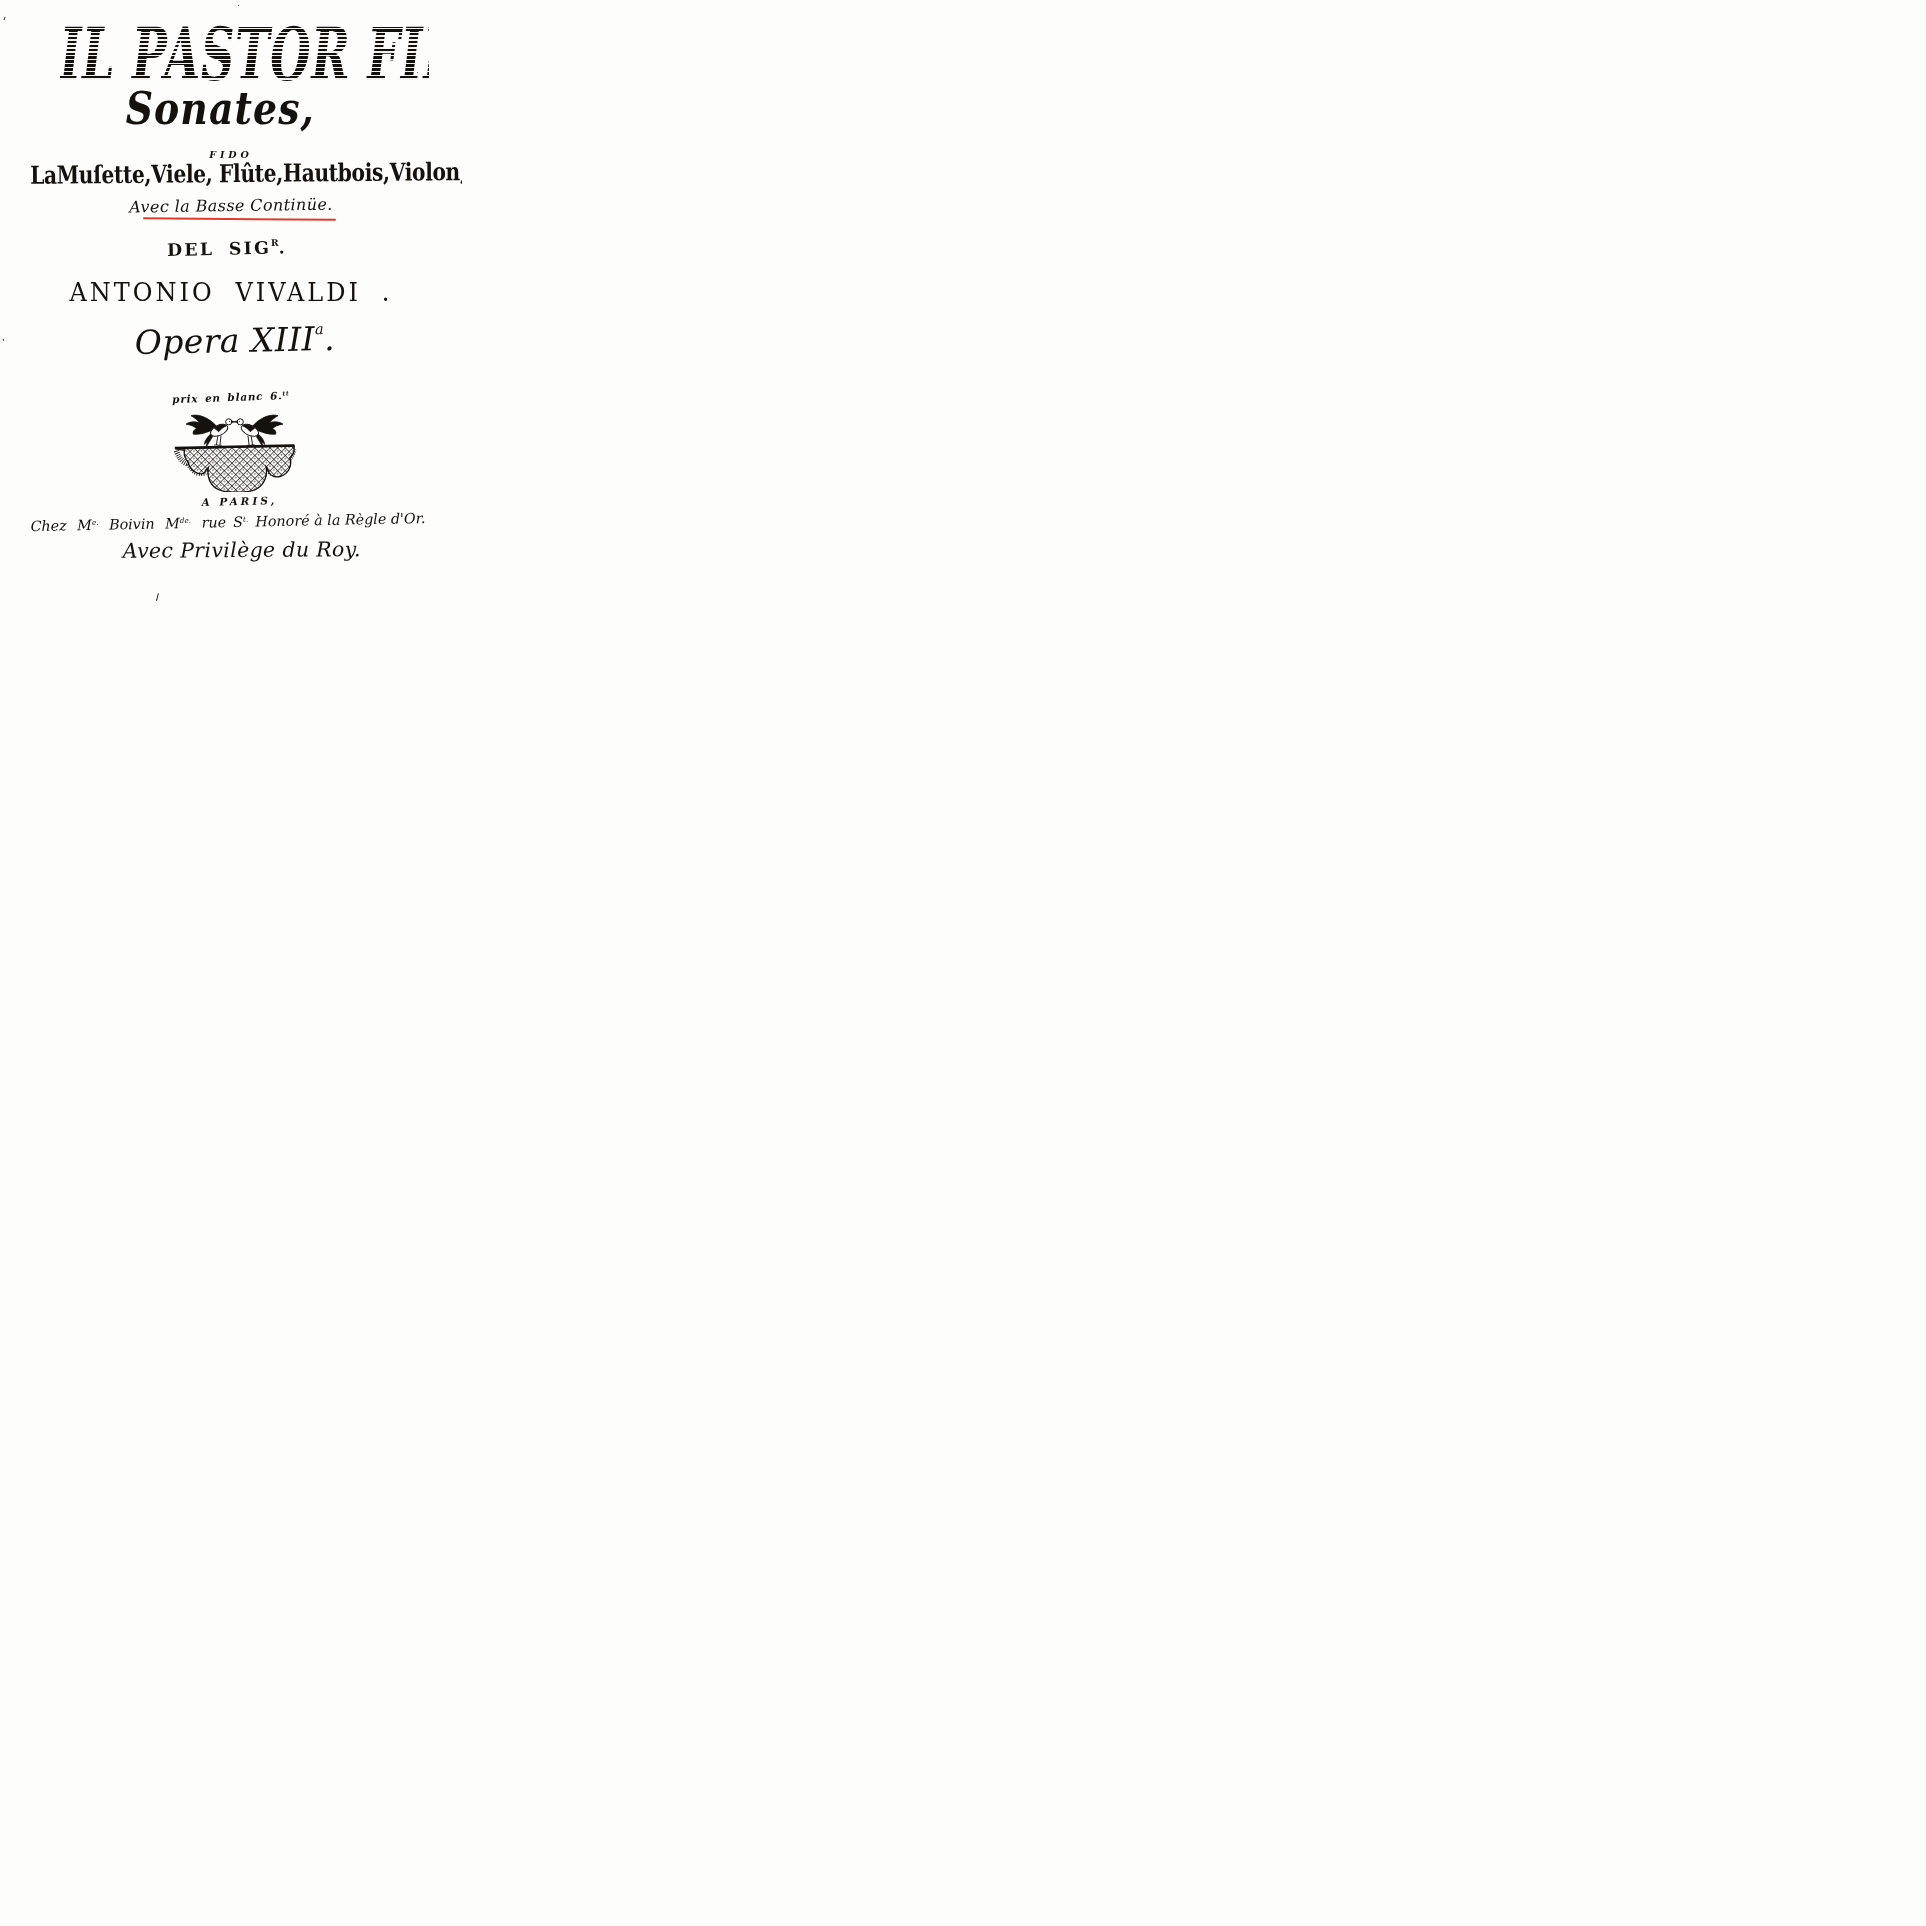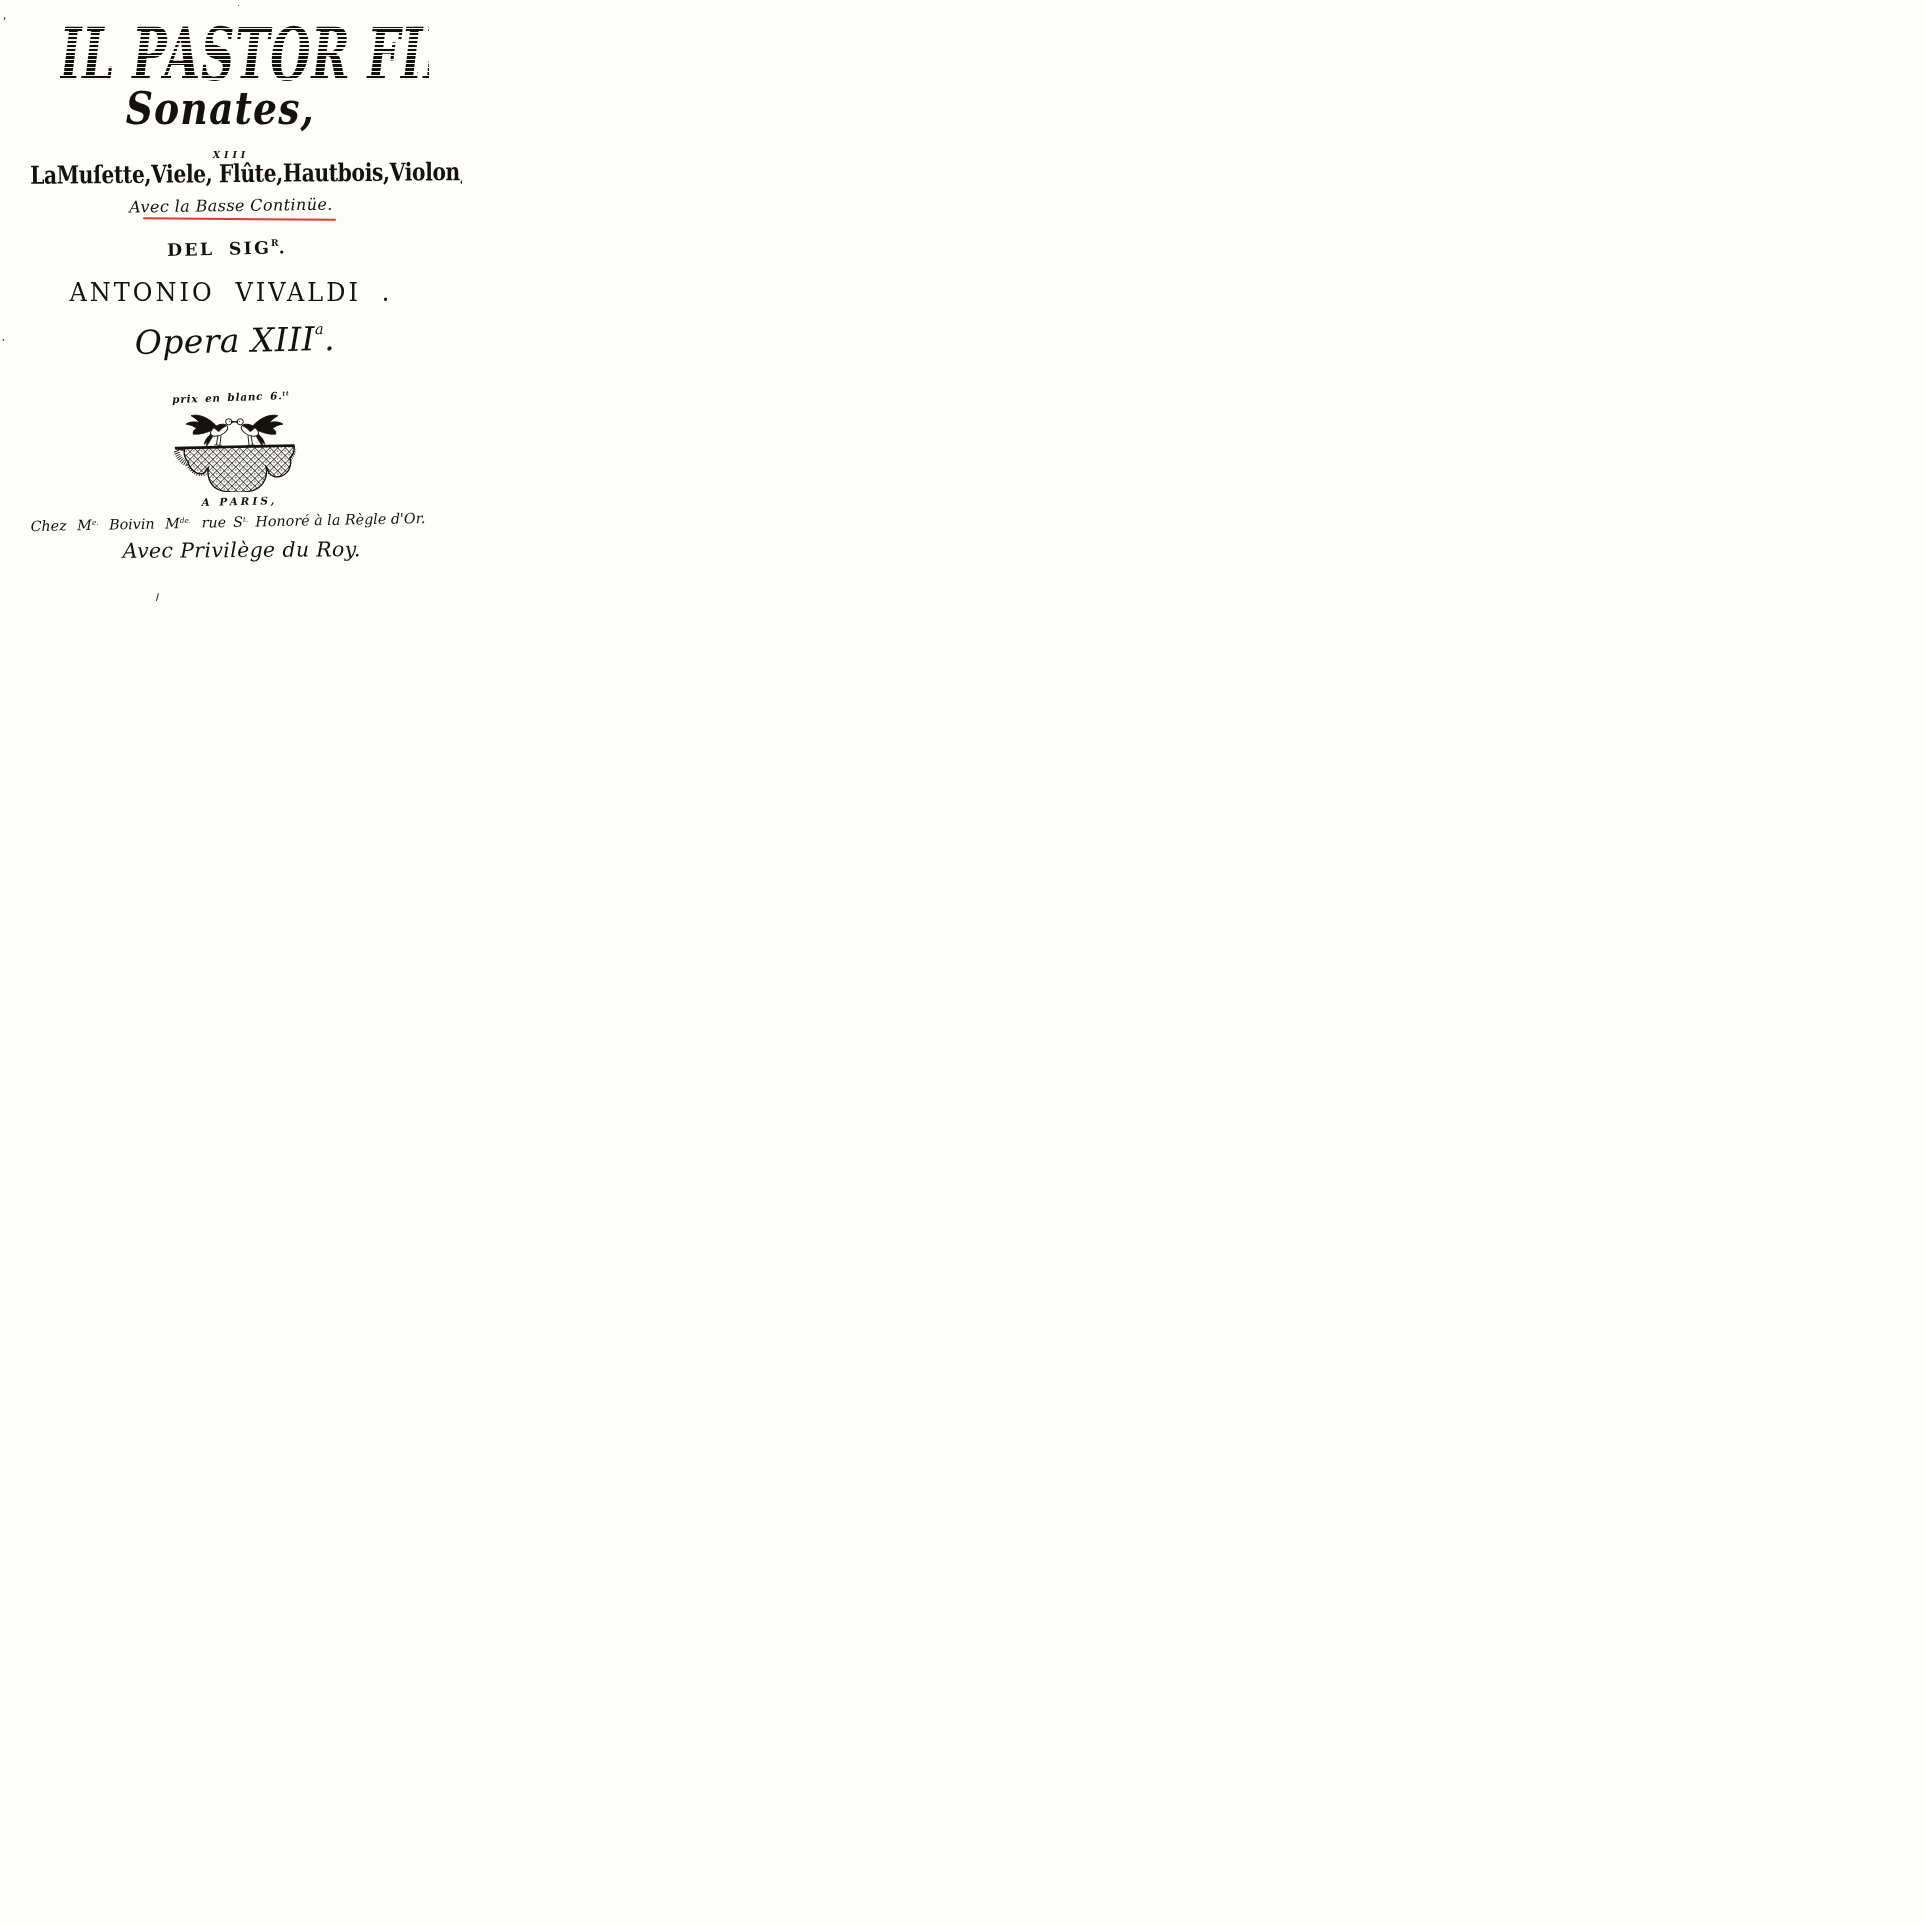--- a/index.html
+++ b/index.html
@@ -118,21 +118,21 @@
 </style>
 </head>
 <body style="background: rgb(253, 253, 251);">
 
 <div class="page">
 
   <div class="line title">IL PASTOR FIDO,</div>
 
   <div class="line sonates">Sonates,</div>
 
-  <div class="line pour">XIII</div>
+  <div class="line pour">FIDO</div>
 
   <div class="line instruments">LaMuſette,Viele, Flûte,Hautbois,Violon,</div>
 
   <div class="line continuo">Avec la Basse Continüe.</div>
   <div class="underline-red" style="background: rgb(226, 58, 44);"></div>
 
   <div class="line delsig"><span>DEL SIG</span><sup>R</sup><span>.</span></div>
 
   <div class="line composer">ANTONIO VIVALDI .</div>
 

